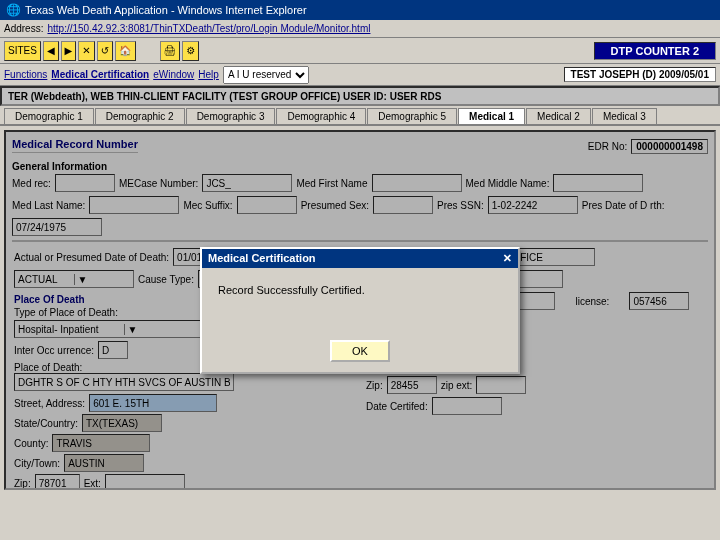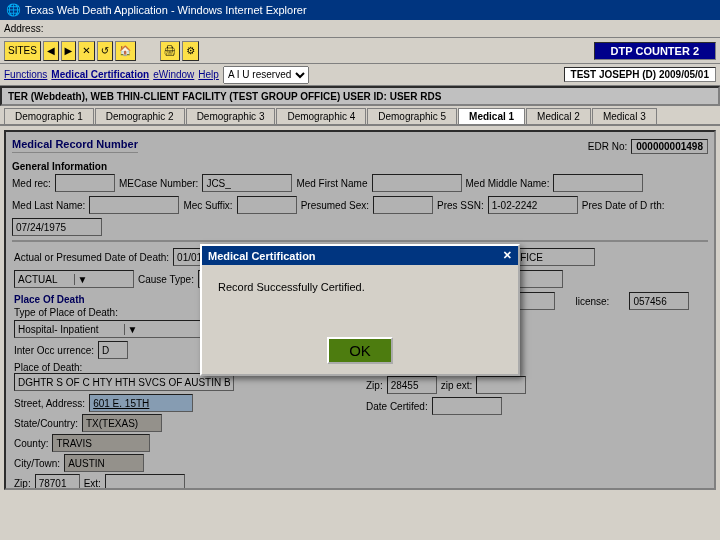--- a/index.html
+++ b/index.html
@@ -224,24 +224,24 @@
       font-size: 11px;
     }
 
     .modal-footer {
       padding: 6px 16px 10px;
       display: flex;
       justify-content: center;
     }
 
     .ok-button {
-      background: #4d7c0f;
+      background: #fef9c3;
       border: 2px outset #ffffff;
       padding: 3px 20px;
-      font-size: 15px;
+      font-size: 11px;
       cursor: pointer;
       margin-top: 22px;
     }
 
     .small-input {
       width: 60px;
     }
     .medium-input {
       width: 90px;
     }
@@ -279,20 +279,21 @@
 </head>
 <body>
 
 <div class="title-bar">
   <span class="title-bar-icon">🌐</span>
   <span>Texas Web Death Application - Windows Internet Explorer</span>
 </div>
 
 <div class="address-bar">
   <span style="margin-right:4px;font-size:10px;">Address:</span>
+  <span style="color:#00008b;text-decoration:underline;">http://150.42.92.3:8081/ThinTXDeath/Test/pro/Login Module/Monitor.html</span>
 </div>
 
 <div class="top-toolbar">
   <div class="toolbar-left">
     <button class="toolbar-btn">SITES</button>
     <button class="toolbar-btn">◀</button>
     <button class="toolbar-btn">▶</button>
     <button class="toolbar-btn">✕</button>
     <button class="toolbar-btn">↺</button>
     <button class="toolbar-btn">🏠</button>
@@ -407,21 +408,21 @@
 
       <div style="margin-bottom:3px;font-size:10px;">
         <span>Place of Death:</span>
         <div>
           <input class="form-input" style="width: 220px;" value="DGHTR S OF C HTY HTH SVCS OF AUSTIN BRACKENM...">
         </div>
       </div>
 
       <div style="display:flex;align-items:center;gap:4px;margin-bottom:2px;font-size:10px;">
         <span>Street, Address:</span>
-        <input class="form-input blue-field" style="width: 104px; text-decoration: underline;" value="601 E. 15TH">
+        <input class="form-input blue-field" style="width: 128px;" value="601 E. 15TH">
       </div>
 
       <div style="display:flex;align-items:center;gap:4px;margin-bottom:2px;font-size:10px;">
         <span>State/Country:</span>
         <input class="form-input readonly-field" style="width: 80px;" value="TX(TEXAS)">
       </div>
 
       <div style="display:flex;align-items:center;gap:4px;margin-bottom:2px;font-size:10px;">
         <span>County:</span>
         <input class="form-input readonly-field" style="width: 98px;" value="TRAVIS">

